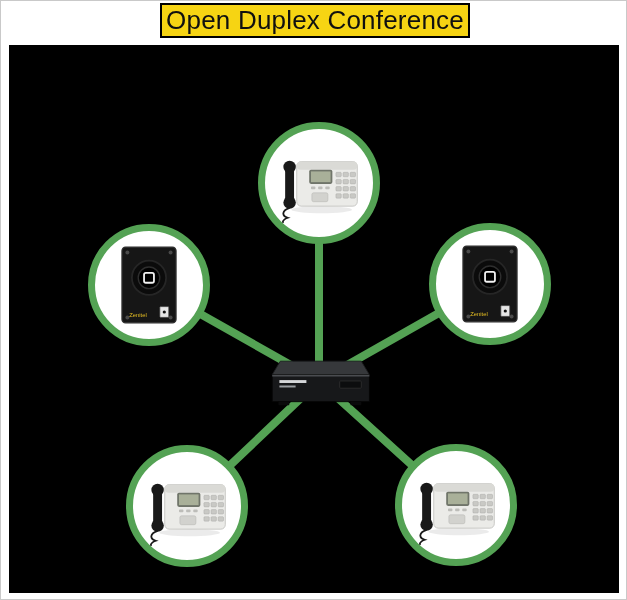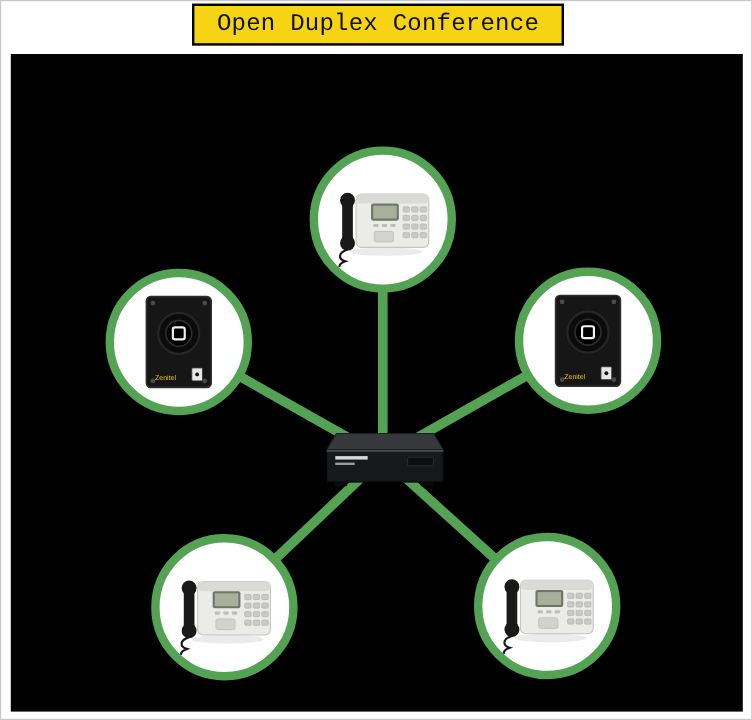--- a/index.html
+++ b/index.html
@@ -1,21 +1,21 @@
 <!DOCTYPE html>
 <html><head>
 <meta charset="utf-8">
 <style>
   * { margin:0; padding:0; box-sizing:border-box; }
   body { background:#ffffff; font-family:"Liberation Sans", sans-serif; }
   .canvas { position:relative; width:627px; height:600px; background:#fff; border:1px solid #c9c9c9; overflow:hidden; }
 
   .title-banner { position:absolute; left:159px; top:2px; width:310px; height:35px;
     background:#f6d413; border:2px solid #000; display:flex; align-items:center; justify-content:center; z-index:5; }
-  .title-banner span { font-size:20px; color:#101010; letter-spacing:.2px;font-family:Liberation Mono, monospace; }
+  .title-banner span { font-size:26px; color:#101010; letter-spacing:.2px; }
 
   .board { position:absolute; left:8px; top:44px; width:610px; height:548px; background:#000; }
 
   .links { position:absolute; left:0; top:0; z-index:1; }
 
   .node { position:absolute; width:122px; height:122px; border:7px solid #54a254; border-radius:50%;
     background:#fff; display:flex; align-items:center; justify-content:center; z-index:2; overflow:hidden; }
   .node-top          { left:249px; top:77px;  }
   .node-left         { left:79px;  top:179px; }
   .node-right        { left:420px; top:178px; }

